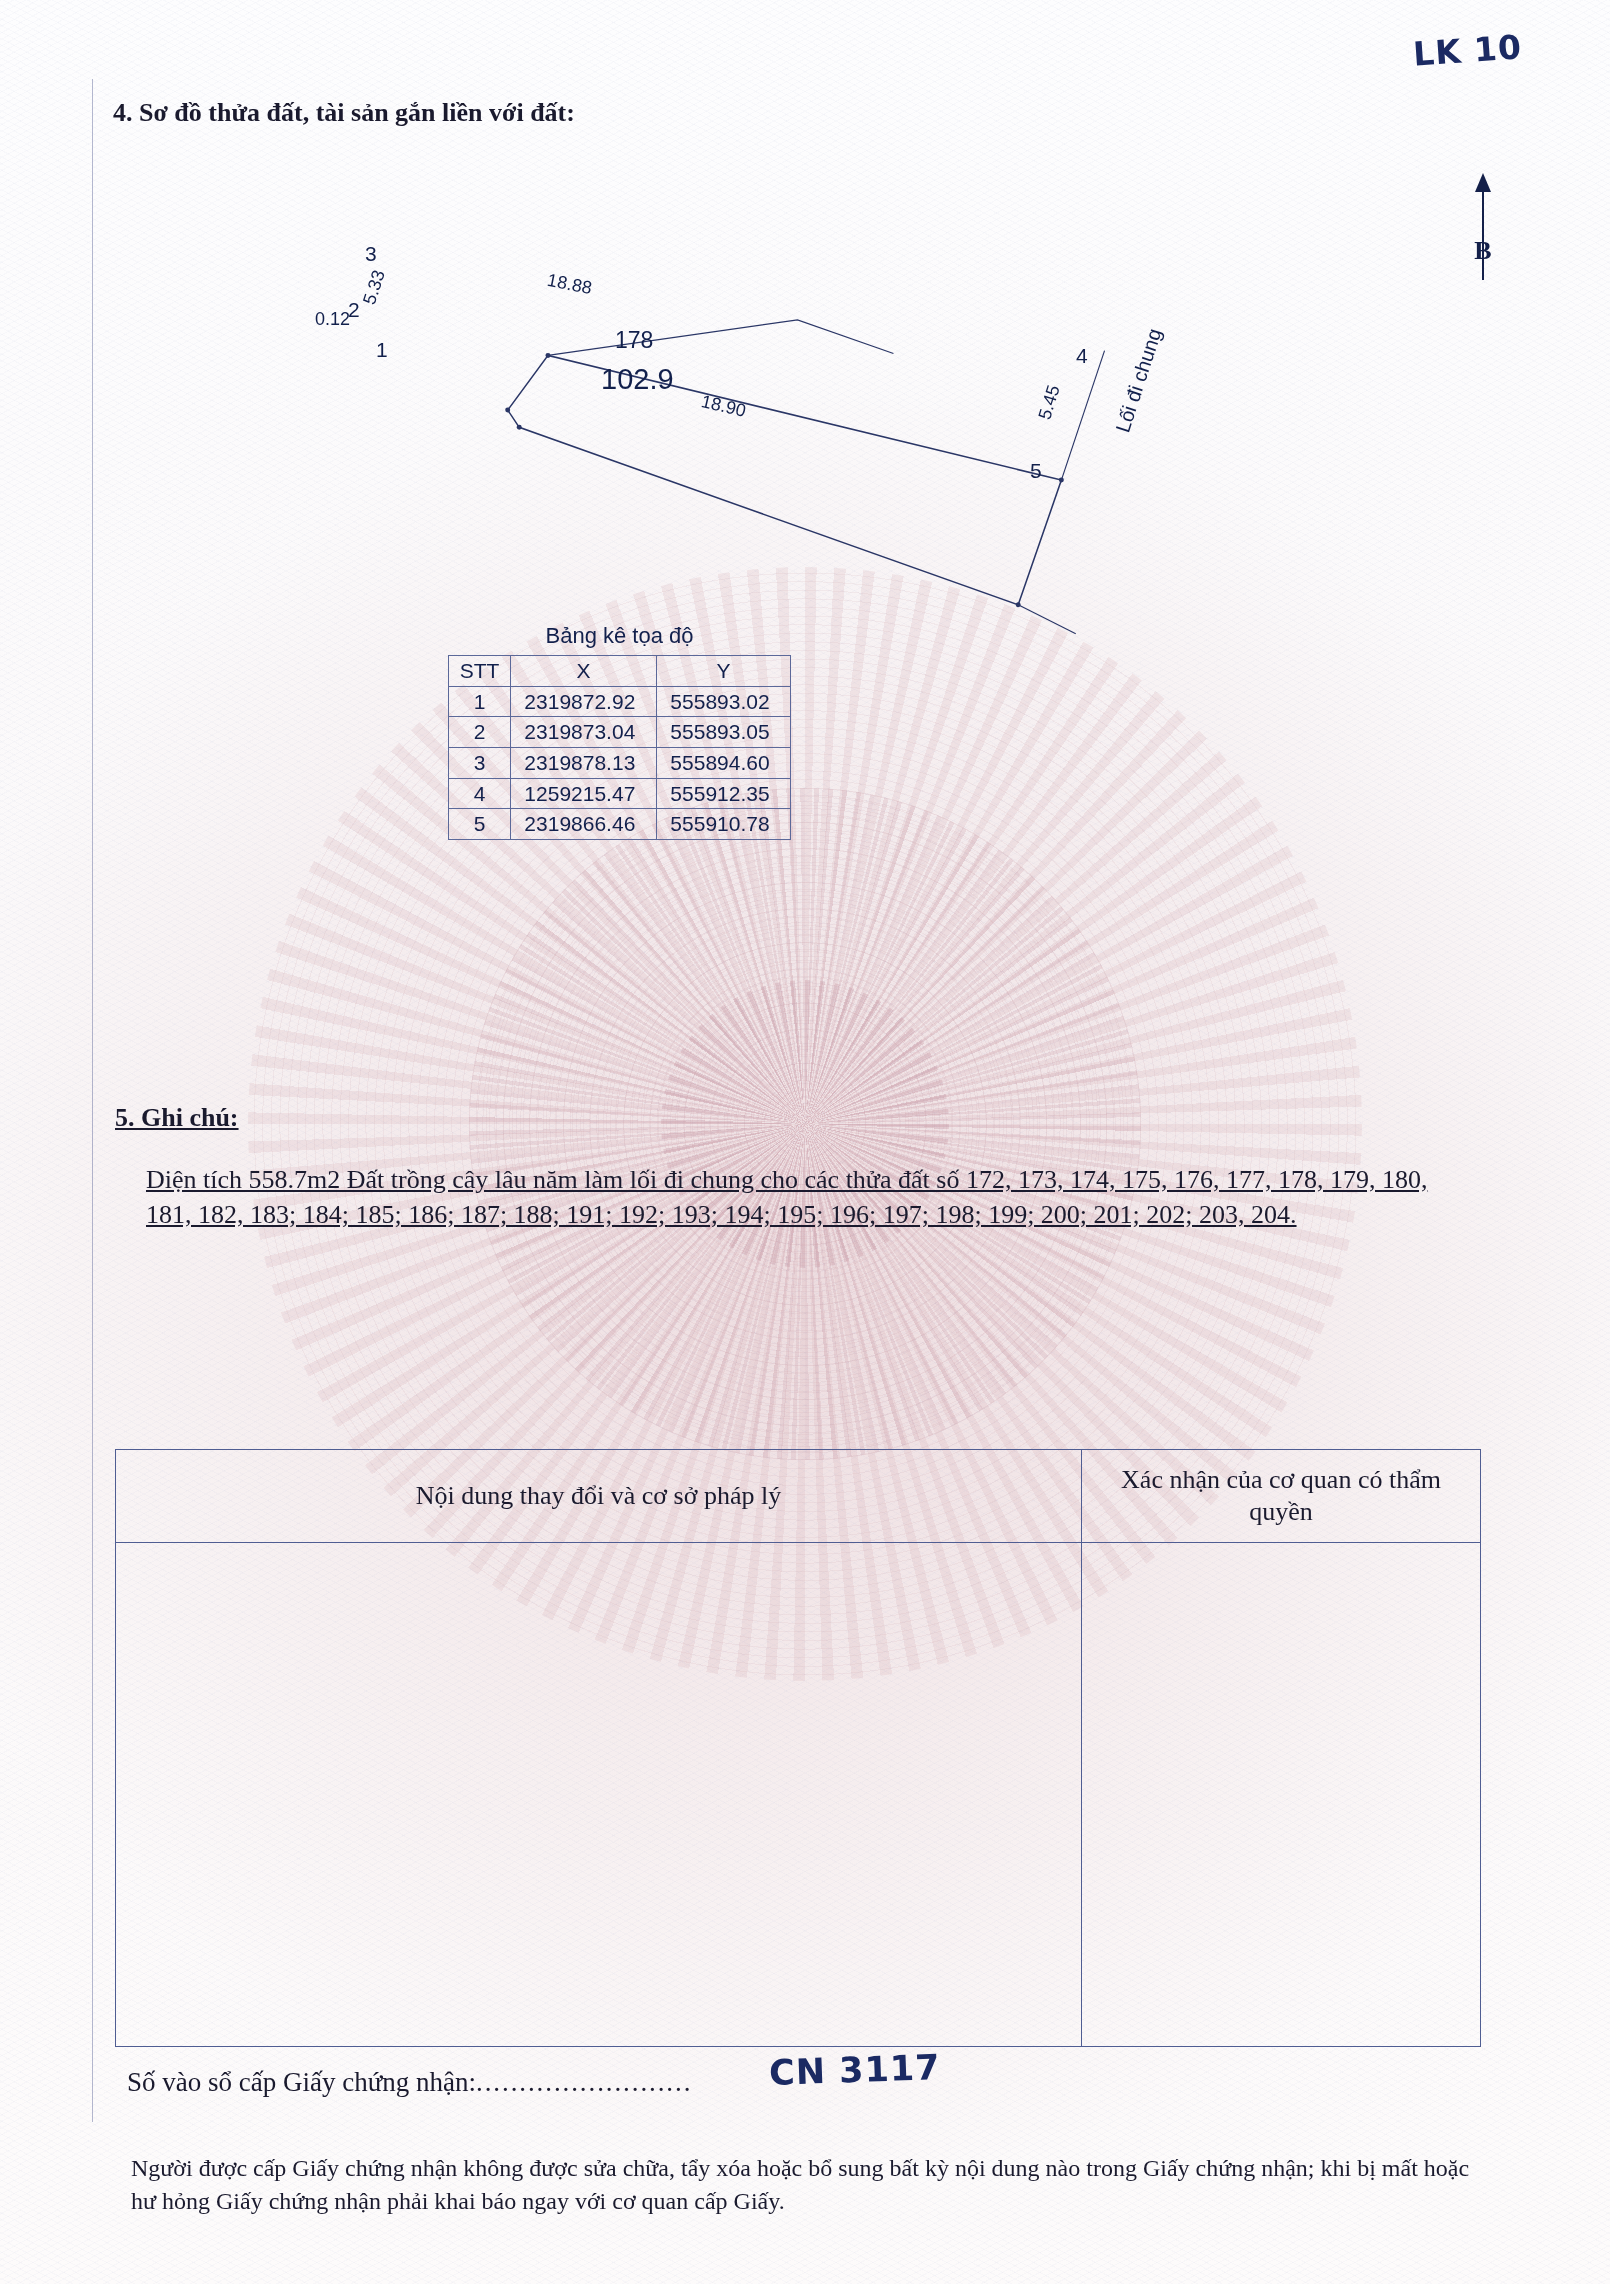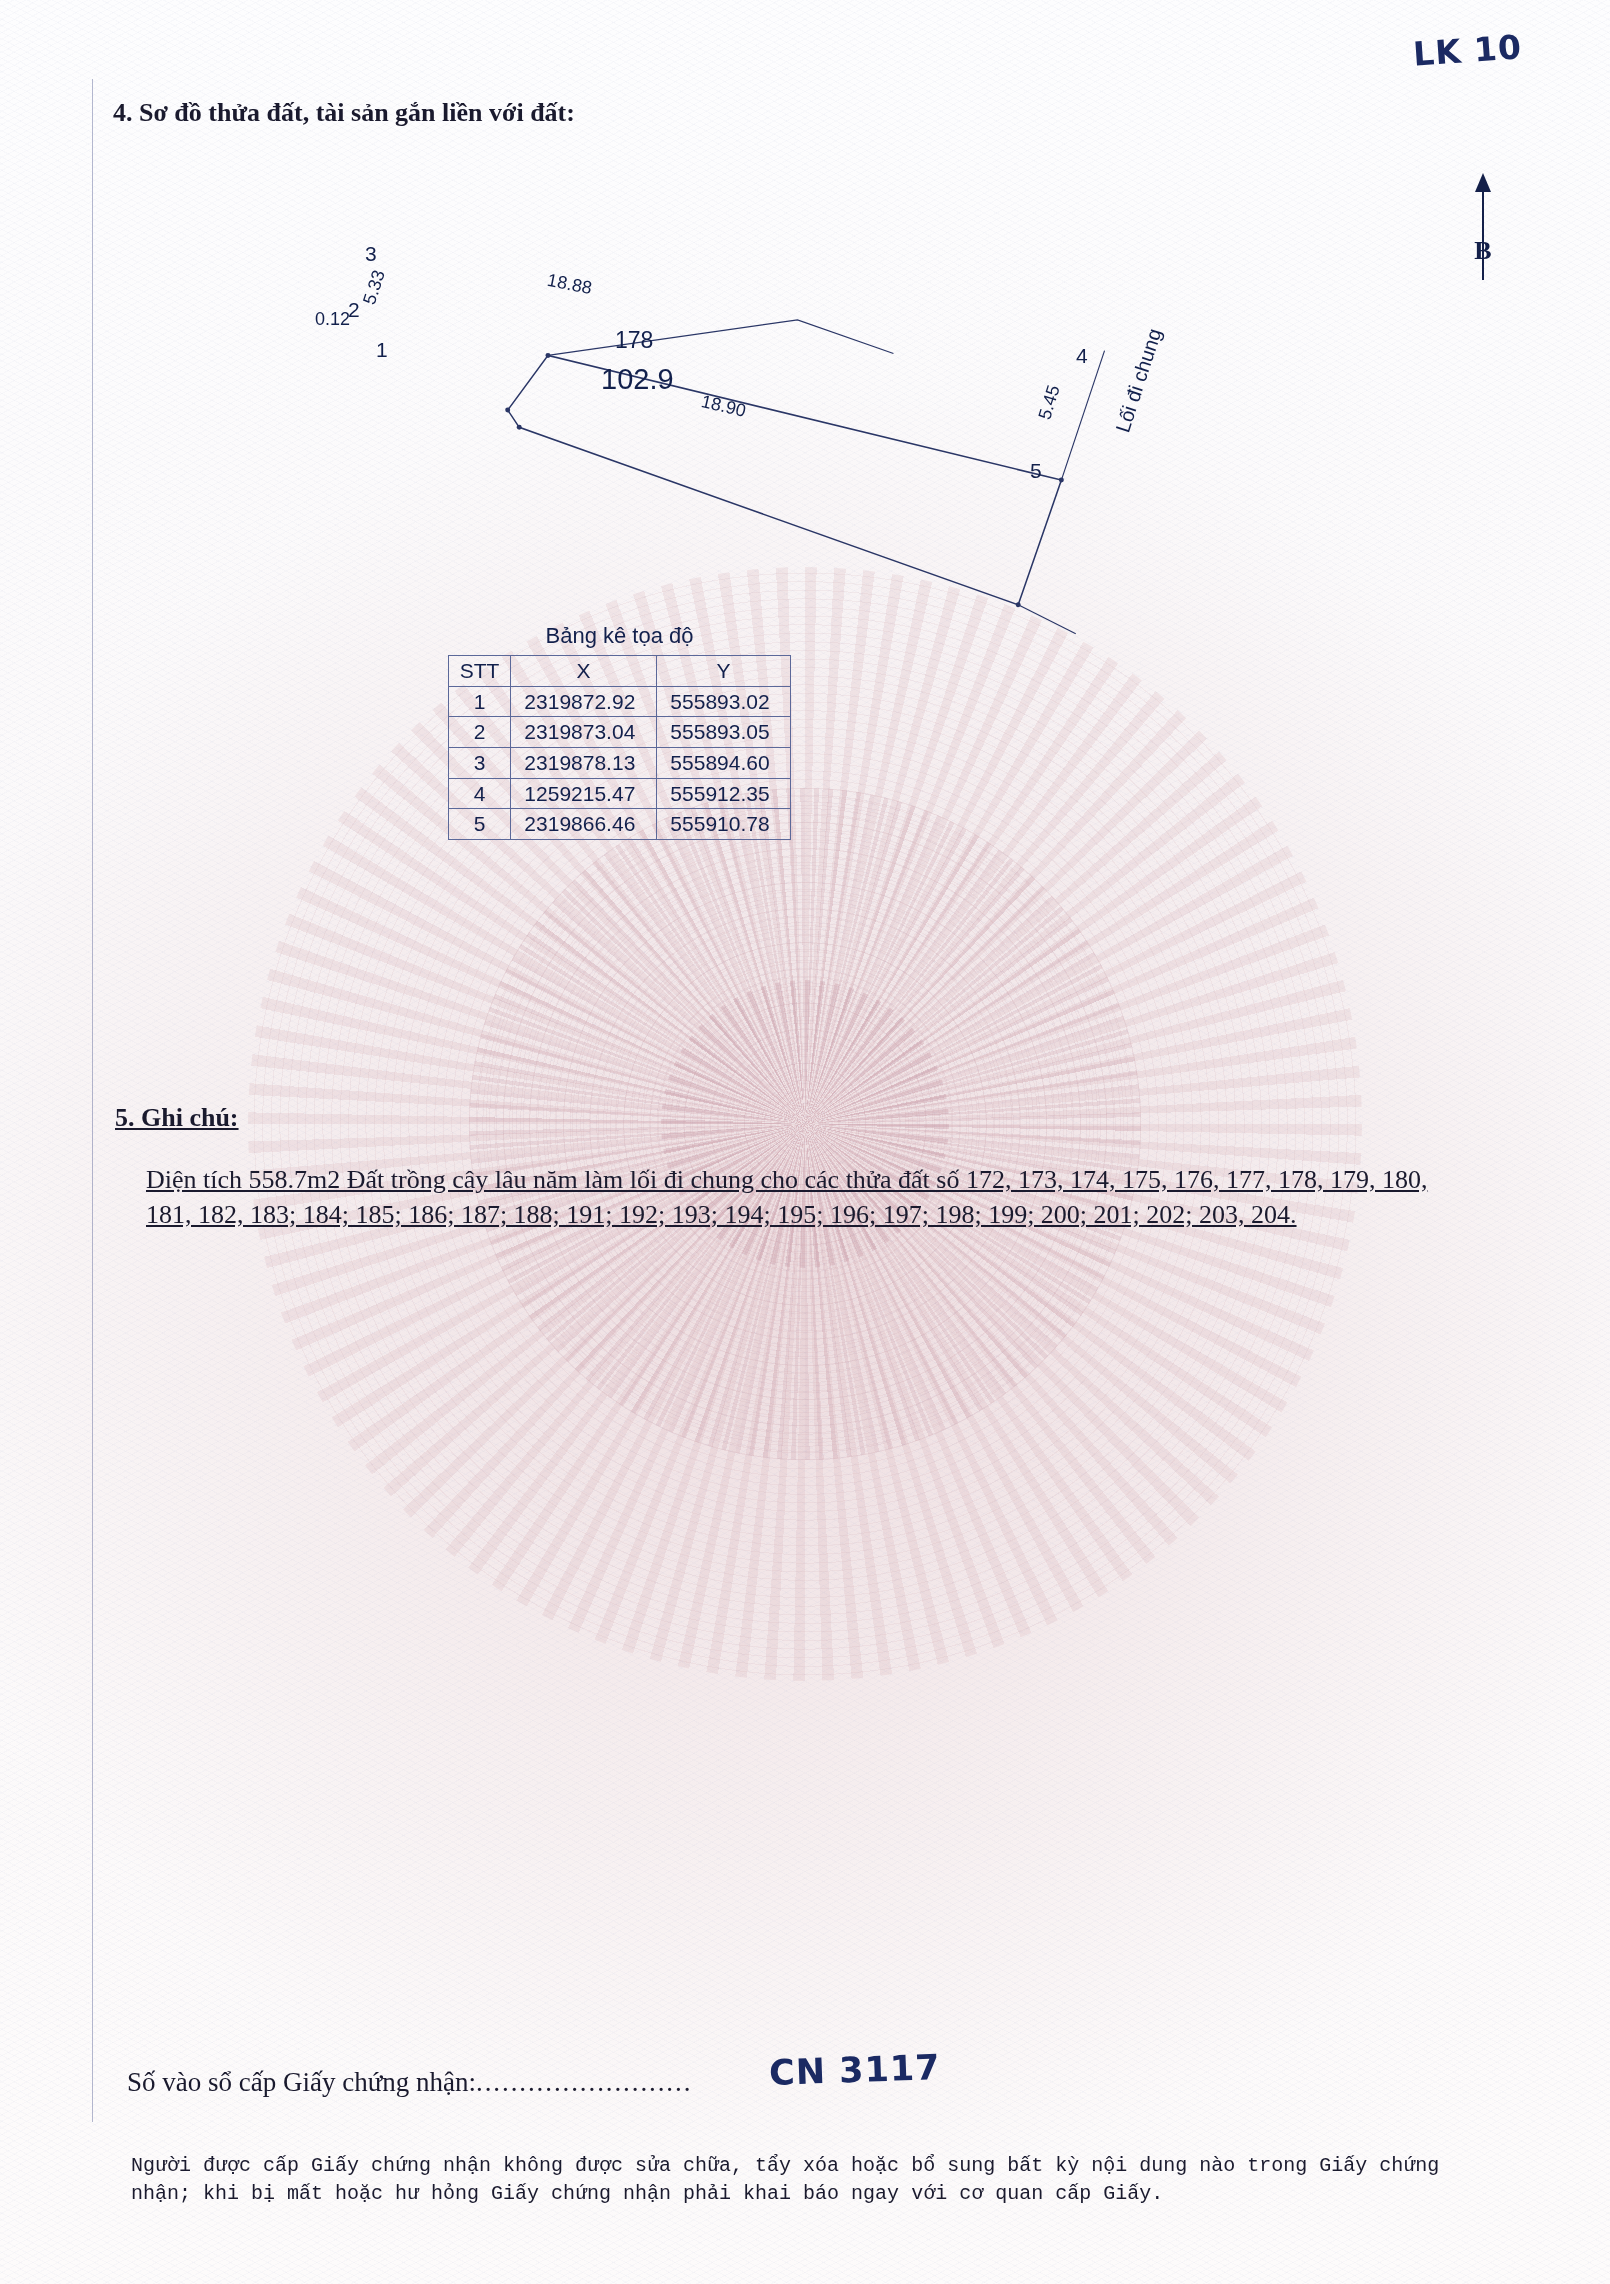--- a/index.html
+++ b/index.html
@@ -252,23 +252,22 @@
     top: 2050px;
     font-size: 35px;
     transform: rotate(-2deg);
   }
   #cert-number-line .dots { letter-spacing: 1.9px; }
   #footer-note {
     position: absolute;
     left: 131px;
     top: 2152px;
     width: 1345px;
-    font-size: 20px;
+    font-size: 24px;
     line-height: 1.38;
-    font-family: Liberation Mono, monospace;
   }
 </style>
 </head>
 <body>
 
 <div class="page">
 
   <div class="bg-wash"></div>
   <div class="bg-rosette"></div>
   <div class="bg-rosette inner"></div>
@@ -359,20 +358,30 @@
       </tbody>
     </table>
   </div>
 
   <div id="sec5">
     <div class="sec-title">5. Ghi chú:</div>
     <div class="body para2">Diện tích 558.7m2 Đất trồng cây lâu năm làm lối đi chung cho các thửa đất số 172, 173, 174, 175, 176, 177, 178, 179, 180, 181, 182, 183; 184; 185; 186; 187; 188; 191; 192; 193; 194; 195; 196; 197; 198; 199; 200; 201; 202; 203, 204.</div>
   </div>
 
 
+  <div id="changes-table">
+    <div class="col-left">
+      <div class="hd">Nội dung thay đổi và cơ sở pháp lý</div>
+      <div class="cell-body"></div>
+    </div>
+    <div class="col-right">
+      <div class="hd">Xác nhận của cơ quan có thẩm quyền</div>
+      <div class="cell-body"></div>
+    </div>
+  </div>
 
   <div id="cert-number-line">
     <span>Số vào sổ cấp Giấy chứng nhận:</span><span class="dots">..................</span><span class="dots">.......</span>
   </div>
   <div id="cert-number-value" class="handwritten">CN 3117</div>
 
   <div id="footer-note">Người được cấp Giấy chứng nhận không được sửa chữa, tẩy xóa hoặc bổ sung bất kỳ nội dung nào trong Giấy chứng nhận; khi bị mất hoặc hư hỏng Giấy chứng nhận phải khai báo ngay với cơ quan cấp Giấy.</div>
 
 </div>
 

